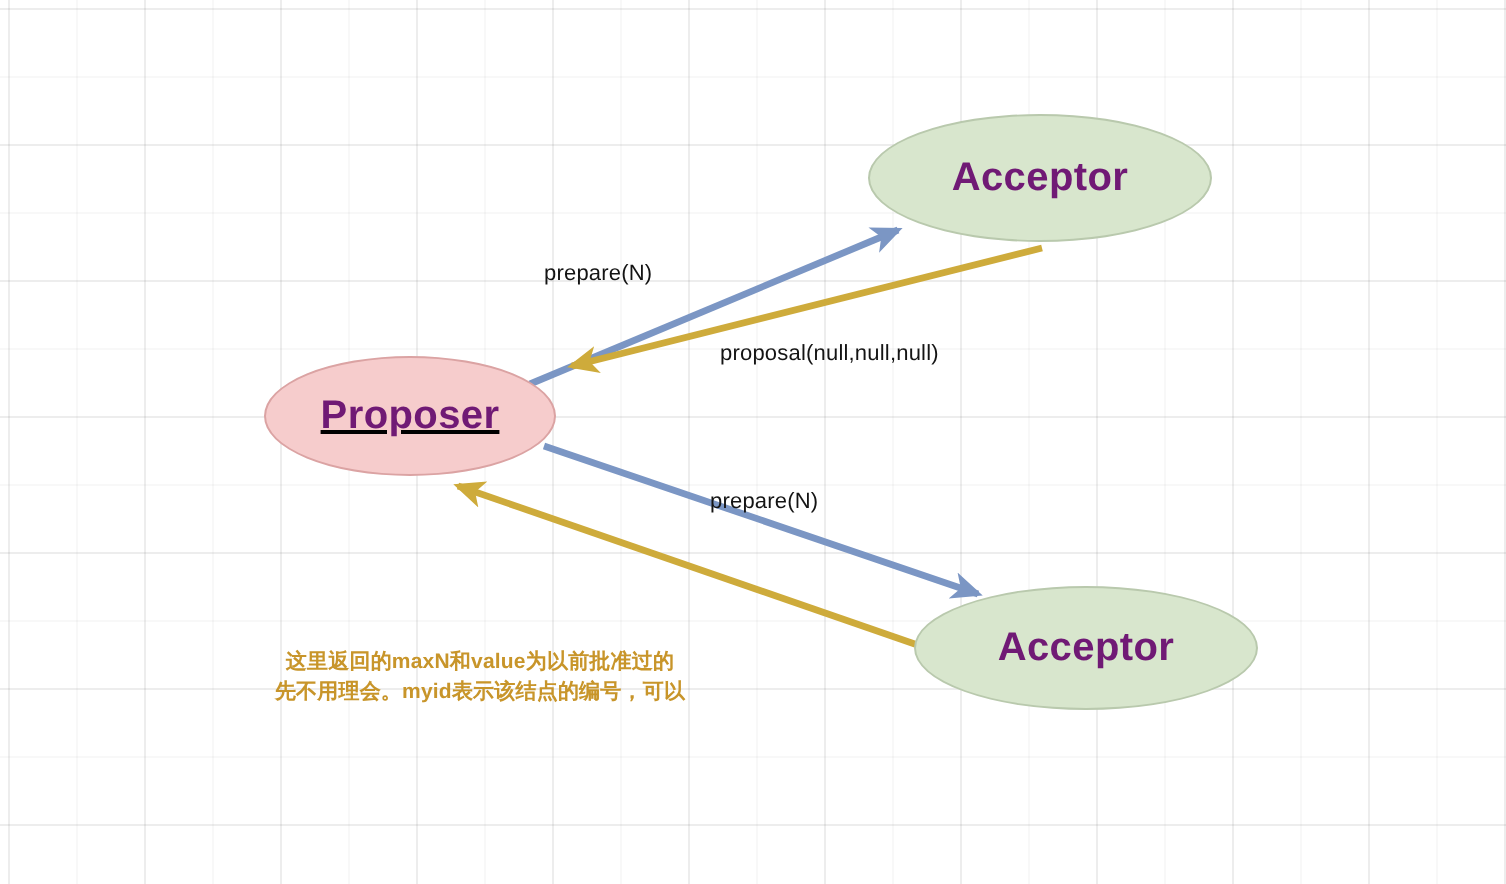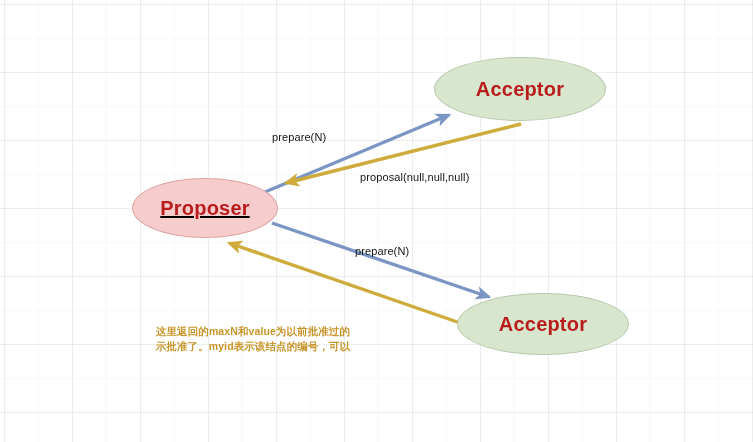--- a/index.html
+++ b/index.html
@@ -31,21 +31,21 @@
   .node {
     position: absolute;
     display: flex;
     align-items: center;
     justify-content: center;
     border-radius: 50%;
     box-sizing: border-box;
   }
   .node-label {
     font-weight: bold;
-    color: #b91c1c;
+    color: #701a75;
     letter-spacing: 0.2px;
     white-space: nowrap;
   }
   .node.acceptor {
     background: #d8e6cd;
     border: 1px solid #b9c9ad;
   }
   .node.proposer {
     background: #f6cccc;
     border: 1px solid #dba3a3;
@@ -58,21 +58,21 @@
     position: absolute;
     font-size: 11px;
     font-weight: normal;
     color: #141414;
     white-space: nowrap;
     letter-spacing: 0.1px;
   }
 
   #note {
     position: absolute;
-    left: 129px;
+    left: 116px;
     top: 324px;
     width: 248px;
     text-align: center;
     color: #c8952a;
     font-size: 10.5px;
     font-weight: bold;
     line-height: 14.5px;
     letter-spacing: 0.1px;
   }
   #note div { white-space: nowrap; }
@@ -115,16 +115,16 @@
 
   <div class="edge-label" style="left:272px; top:131px;">prepare(N)</div>
 
   <div class="edge-label" style="left:360px; top:171px;">proposal(null,null,null)</div>
 
   <div class="edge-label" style="left:355px; top:245px;">prepare(N)</div>
 
 
   <div id="note">
     <div>这里返回的maxN和value为以前批准过的</div>
-    <div>示批准了。myid表示该结点的编号，可以</div>
+    <div>先不用理会。myid表示该结点的编号，可以</div>
   </div>
 
 </div>
 
 </body></html>

